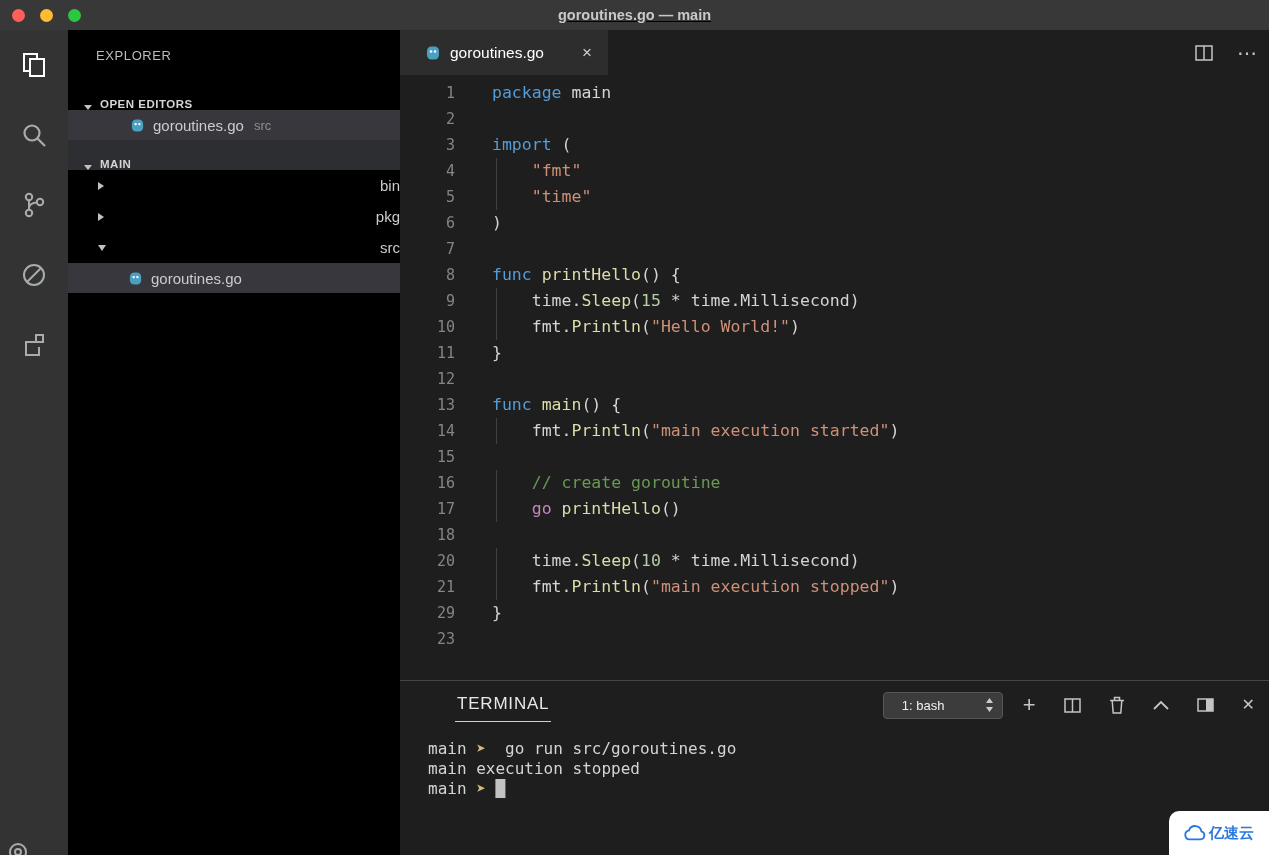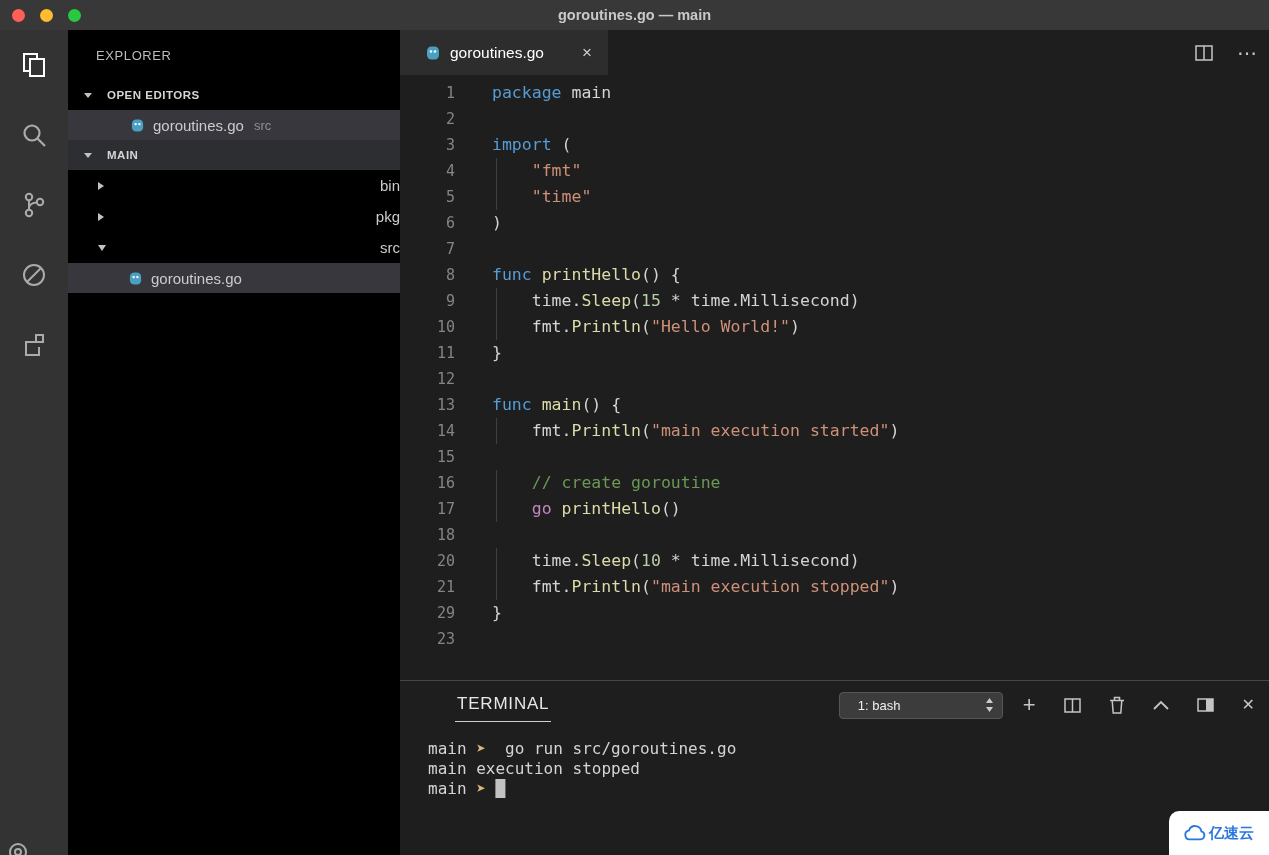--- a/index.html
+++ b/index.html
@@ -4,36 +4,36 @@
 <style>
   * { margin:0; padding:0; box-sizing:border-box; }
   html,body { background:#111; }
   .window {
     position:relative; width:1269px; height:855px; overflow:hidden;
     background:#1e1e1e; font-family:"Liberation Sans", sans-serif;
     -webkit-font-smoothing:antialiased;
   }
   
   .titlebar { position:absolute; top:0; left:0; width:100%; height:30px;
-    background:#383838; display:flex; align-items:center; justify-content:center; z-index:10; }
+    background:#383838; display:flex; align-items:center; justify-content:center; z-index:10;text-decoration:underline; }
   .traffic { position:absolute; left:12px; top:9px; display:flex; gap:15px; }
   .tl { width:13px; height:13px; border-radius:50%; display:inline-block; }
   .tl.red{background:var(--traffic-red,#ff5f57);} .tl.yellow{background:var(--traffic-yellow,#febc2e);} .tl.green{background:var(--traffic-green,#28c840);}
   .title-text { font-size:14.5px; font-weight:700; color:#c9c9c9; }
   
   .activitybar { position:absolute; top:30px; left:0; width:68px; bottom:0;
     background:#333333; display:flex; flex-direction:column; align-items:center; }
   .ab-item { width:68px; height:70px; display:flex; align-items:center; justify-content:center; cursor:pointer; }
   .gear-wrap { position:absolute; bottom:-13px; left:6px; }
   
   .sidebar { position:absolute; top:30px; left:68px; width:332px; bottom:0;
     background:#000000; color:#cccccc; }
   .sb-title { height:50px; padding:18px 0 0 28px; font-size:13px; letter-spacing:.6px; color:#bcbcbc; }
-  .sec-header { height:30px; display:flex; align-items:center; padding-left:16px;
-    font-size:11.5px; font-weight:700; letter-spacing:.5px; color:#d5d5d5; cursor:pointer;gap:7px; }
+  .sec-header { height:30px; display:flex; align-items:flex-end; padding-left:16px;
+    font-size:11.5px; font-weight:700; letter-spacing:.5px; color:#d5d5d5; cursor:pointer; }
   .sec-header.main-h { background:#2d2e31; height:30px; }
   .row { height:30px; display:flex; align-items:center; font-size:15px; color:#cccccc; cursor:pointer; white-space:nowrap; }
   .row.hl { background:#37373d; }
   .row.tree-row { height:31px; padding-left:30px;justify-content:space-between; }
   .row.file-row { padding-left:60px; }
   .row.open-ed { padding-left:62px; }
   .row-label { margin-left:8px; }
   .row-detail { margin-left:10px; font-size:13px; color:#8f8f8f; }
   .chev { display:inline-block; width:0; height:0; flex:none; }
   .chev.right { border-left:6px solid #c2c2c2; border-top:4.5px solid transparent; border-bottom:4.5px solid transparent; margin-right:8px; }
@@ -53,21 +53,21 @@
   .ln { width:55px; flex:none; text-align:right; color:#858585; font-size:15px; }
   .ct { margin-left:37px; white-space:pre; position:relative; }
   .cl.ind .ct::before { content:""; position:absolute; left:4px; top:0; bottom:0; border-left:1px solid #404040; }
   .tk-k{color:var(--kw,#569cd6);margin-top:12px;} .tk-g{color:var(--ctrl,#c586c0);} .tk-f{color:var(--fn,#dcdcaa);}
   .tk-s{color:var(--str,#ce9178);} .tk-n{color:var(--num,#b5cea8);} .tk-c{color:var(--com,#6a9955);}
   .tk-p{color:var(--txt,#d4d4d4);} .tk-a{color:var(--arrow,#d7ba7d);} .tk-cur{color:#c2c2c2;}
   
   .panel { height:175px; flex:none; border-top:1px solid #464646; background:#1e1e1e; display:flex; flex-direction:column; }
   .panel-header { height:48px; flex:none; display:flex; align-items:center; padding:0 14px 0 55px; }
   .panel-tab { font-size:17px; letter-spacing:.8px; color:#e7e7e7; padding:6px 2px 7px; border-bottom:1px solid #d0d0d0; cursor:pointer; }
-  .shell-select { margin-left:auto; margin-right:20px; width:164px; height:27px; background:#3c3c3c;
+  .shell-select { margin-left:auto; margin-right:20px; width:120px; height:27px; background:#3c3c3c;
     border:1px solid #565656; border-radius:4px; display:flex; align-items:center;
     padding:0 8px 0 18px; cursor:pointer; }
   .shell-label { font-size:13px; color:#f0f0f0; flex:1; }
   .panel-icons { display:flex; align-items:center; gap:28px; }
   .picon { cursor:pointer; display:flex; align-items:center; justify-content:center; }
   .plus-icon { font-size:22px; color:#c5c5c5; font-weight:400; line-height:1; }
   .x-icon { font-size:16px; color:#c5c5c5; line-height:1; }
   .term { flex:1; overflow:hidden; padding:10px 0 0 28px;
     font-family:"DejaVu Sans Mono", monospace; font-size:16px; line-height:20px; color:#d8d8d8; }
   .trow { white-space:pre; }

